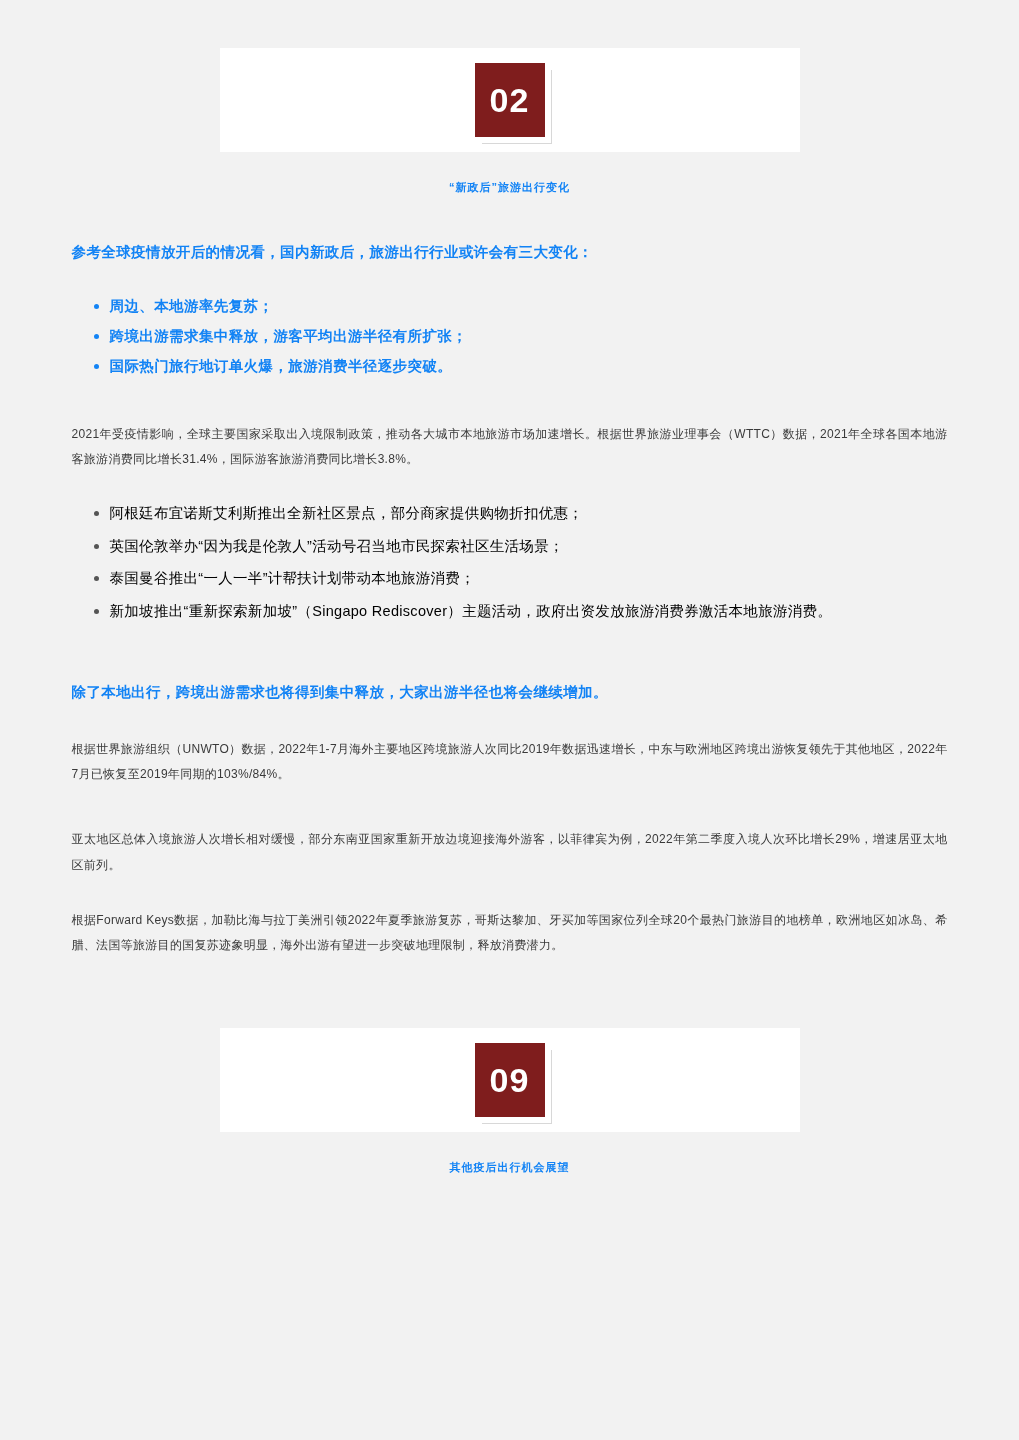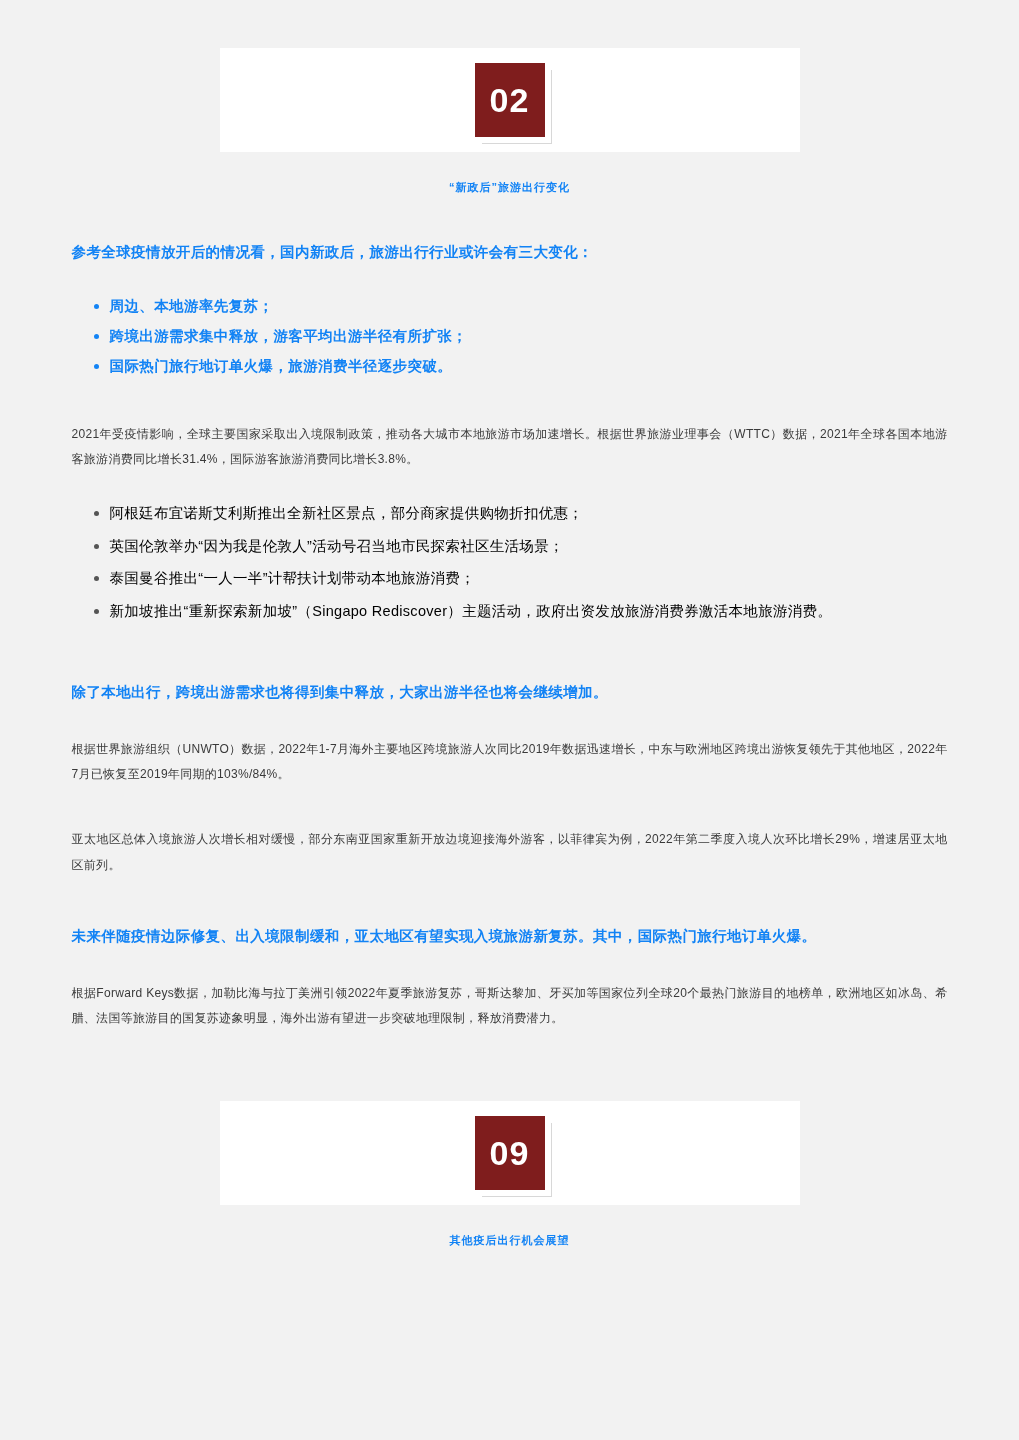--- a/index.html
+++ b/index.html
@@ -180,21 +180,20 @@
       <li>泰国曼谷推出“一人一半”计帮扶计划带动本地旅游消费；</li>
       <li>新加坡推出“重新探索新加坡”（Singapo Rediscover）主题活动，政府出资发放旅游消费券激活本地旅游消费。</li>
     </ul>
 
     <p class="blue-highlight mt-big">除了本地出行，跨境出游需求也将得到集中释放，大家出游半径也将会继续增加。</p>
 
     <p class="body-text tight">根据世界旅游组织（UNWTO）数据，2022年1-7月海外主要地区跨境旅游人次同比2019年数据迅速增长，中东与欧洲地区跨境出游恢复领先于其他地区，2022年7月已恢复至2019年同期的103%/84%。</p>
 
     <p class="body-text">亚太地区总体入境旅游人次增长相对缓慢，部分东南亚国家重新开放边境迎接海外游客，以菲律宾为例，2022年第二季度入境人次环比增长29%，增速居亚太地区前列。</p>
 
-    <p class="blue-highlight">未来伴随疫情边际修复、出入境限制缓和，亚太地区有望实现入境旅游新复苏。其中，国际热门旅行地订单火爆。</p>
 
     <p class="body-text tight">根据Forward Keys数据，加勒比海与拉丁美洲引领2022年夏季旅游复苏，哥斯达黎加、牙买加等国家位列全球20个最热门旅游目的地榜单，欧洲地区如冰岛、希腊、法国等旅游目的国复苏迹象明显，海外出游有望进一步突破地理限制，释放消费潜力。</p>
 
     <div class="spacer-bottom"></div>
 
     <div class="badge-wrap">
       <div class="badge">
         <span class="badge-num">09</span>
       </div>
     </div>

